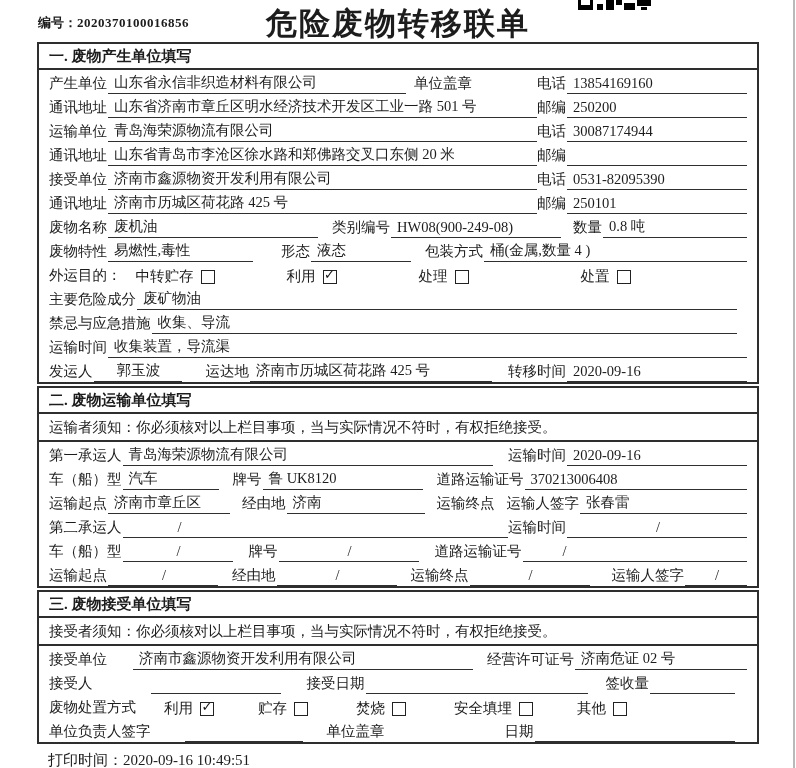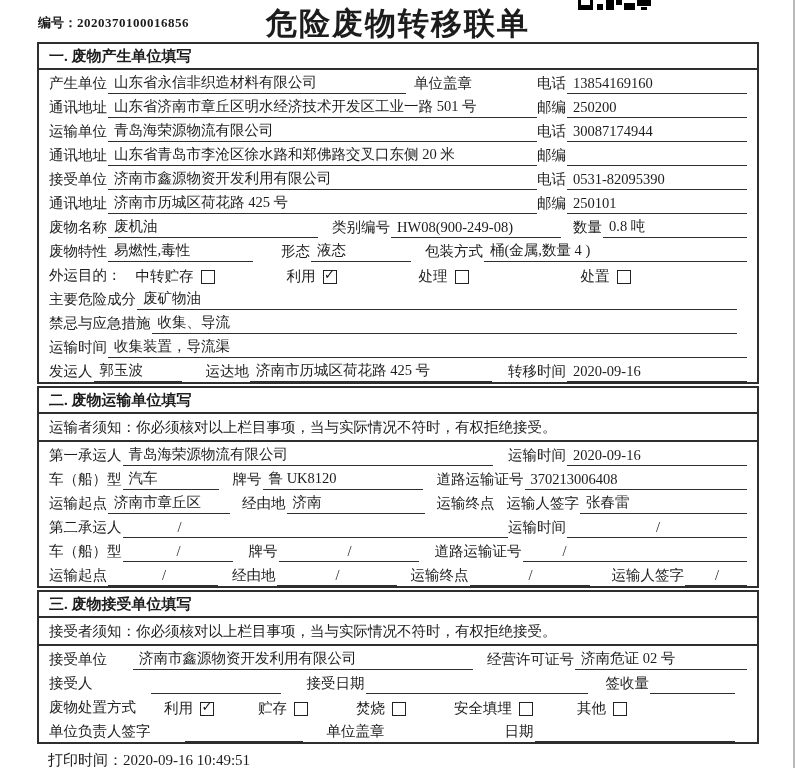--- a/index.html
+++ b/index.html
@@ -169,21 +169,21 @@
     <span class="fld grow" style="margin-right:10px">收集、导流</span>
   </div>
 
   <div class="row">
     <span class="lbl">运输时间</span>
     <span class="fld grow">收集装置，导流渠</span>
   </div>
 
   <div class="row">
     <span class="lbl">发运人</span>
-    <span class="fld" style="width:78px;text-align:left">郭玉波</span>
+    <span class="fld" style="width:78px;text-align:center">郭玉波</span>
     <span class="lbl" style="margin-left:24px">运达地</span>
     <span class="fld" style="width:232px">济南市历城区荷花路 425 号</span>
     <span class="lbl" style="margin-left:16px">转移时间</span>
     <span class="fld grow">2020-09-16</span>
   </div>
 </div>
 
 <div class="box">
   <div class="box-title">二. 废物运输单位填写</div>
 

